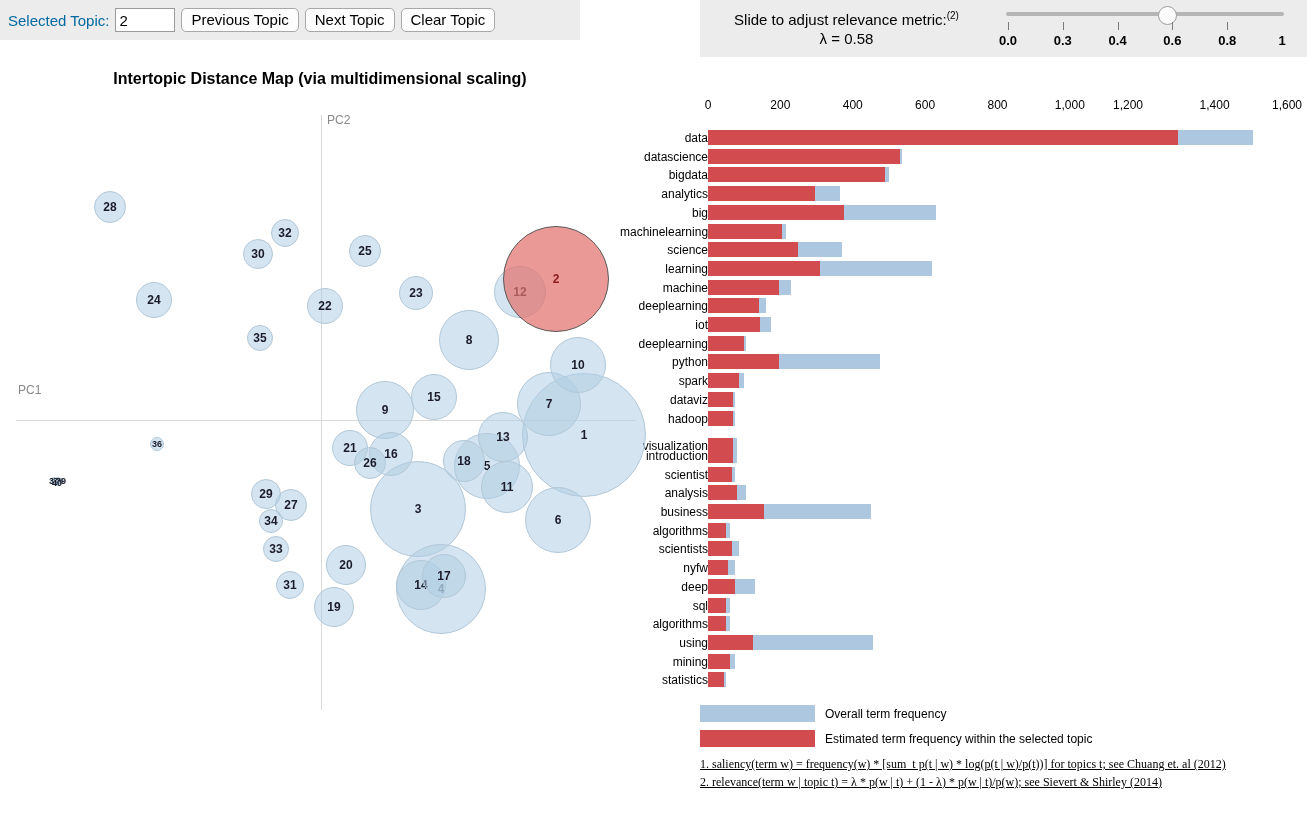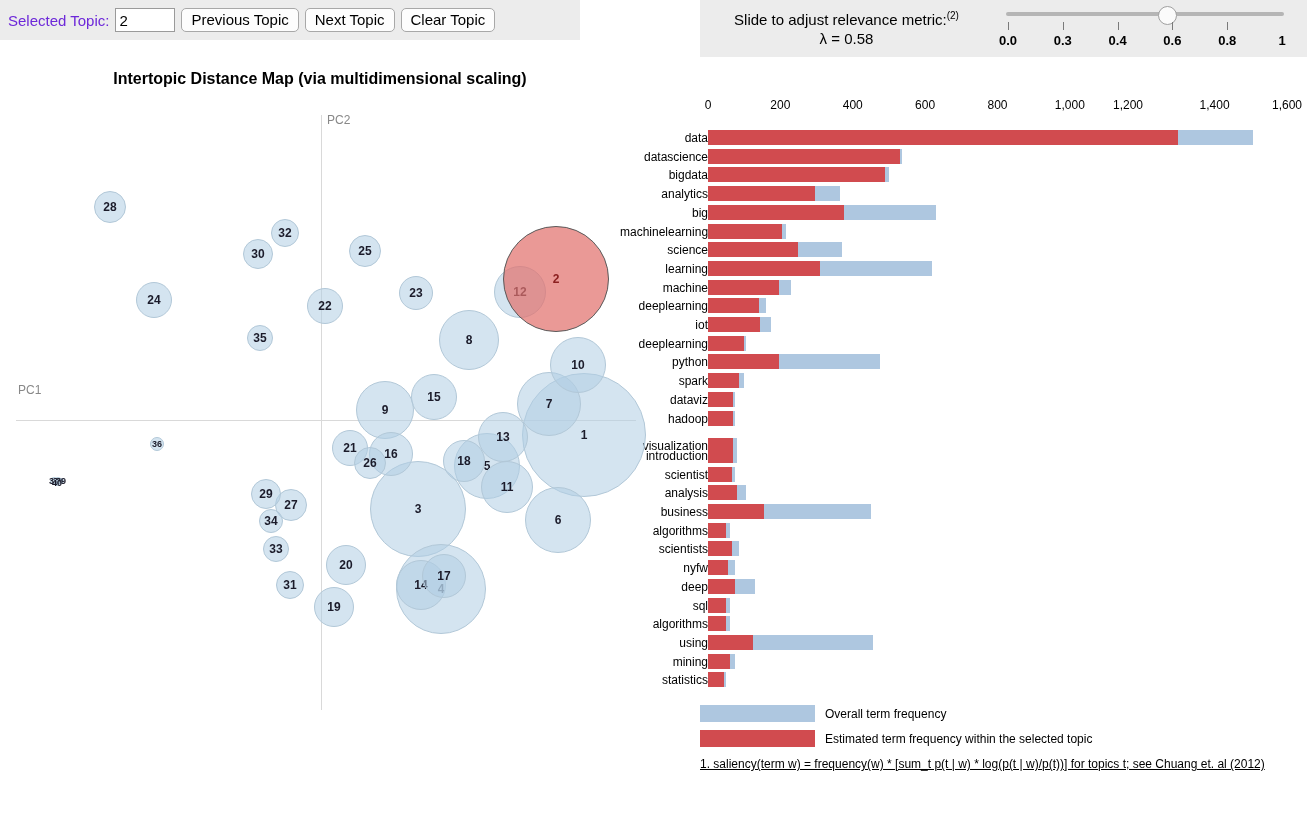--- a/index.html
+++ b/index.html
@@ -14,21 +14,21 @@
 
   
   .topbar {
     position: absolute; top: 0; height: 40px;
     background: #ececec;
     display: flex; align-items: center;
   }
   #left-topbar { left: 0; width: 580px; padding-left: 8px; gap: 6px; }
   #right-topbar { left: 700px; width: 607px; height: 57px; display: block; }
 
-  .tb-label { font-size: 15px; color: #6d28d9; white-space: nowrap; }
+  .tb-label { font-size: 15px; color: #0369a1; white-space: nowrap; }
   #topic-input {
     width: 60px; height: 24px; font-size: 15px;
     font-family: "Liberation Sans", sans-serif;
     border: 1px solid #9a9a9a; background: #fff; padding: 0 3px;
     border-radius: 0; outline: none;
   }
   .tb-btn {
     height: 24px; font-size: 15px;
     font-family: "Liberation Sans", sans-serif;
     background: #fdfdfd; color: #000;
@@ -117,21 +117,21 @@
     position: absolute; top: 1px; height: 15px;
     background: #d14b4f;
   }
 
   
   #bar-legend { position: absolute; left: 700px; top: 703px; width: 600px; height: 90px; }
   .legend-swatch { position: absolute; width: 115px; height: 17px; }
   .legend-text { position: absolute; font-size: 12px; color: #000; }
   .footnote {
     position: absolute; font-size: 12px; color: #000;
-    text-decoration: underline; white-space: nowrap;
+    text-decoration: underline; white-space: nowrap; font-family: Liberation Serif, serif;
   }
 </style>
 </head>
 <body>
 
 <div id="root">
 
   <div class="topbar" id="left-topbar">
     <span class="tb-label">Selected Topic:</span>
     <input id="topic-input" type="text" value="2" style="">
@@ -461,15 +461,16 @@
         </div>
       </div>
   </div>
 
   <div id="bar-legend">
     <div class="legend-swatch" id="sw-overall" style="left: 0px; top: 2px; background: rgb(174, 199, 224);"></div>
     <div class="legend-text" id="lt-overall" style="left:125px; top:4px;">Overall term frequency</div>
     <div class="legend-swatch" id="sw-topic" style="left: 0px; top: 27px; background: rgb(209, 75, 79);"></div>
     <div class="legend-text" id="lt-topic" style="left:125px; top:29px;">Estimated term frequency within the selected topic</div>
     <div class="footnote" style="left:0; top:54px;">1. saliency(term w) = frequency(w) * [sum_t p(t | w) * log(p(t | w)/p(t))] for topics t; see Chuang et. al (2012)</div>
+    <div class="footnote" style="left:0; top:72px;">2. relevance(term w | topic t) = λ * p(w | t) + (1 - λ) * p(w | t)/p(w); see Sievert &amp; Shirley (2014)</div>
   </div>
 
 </div>
 
 </body></html>

